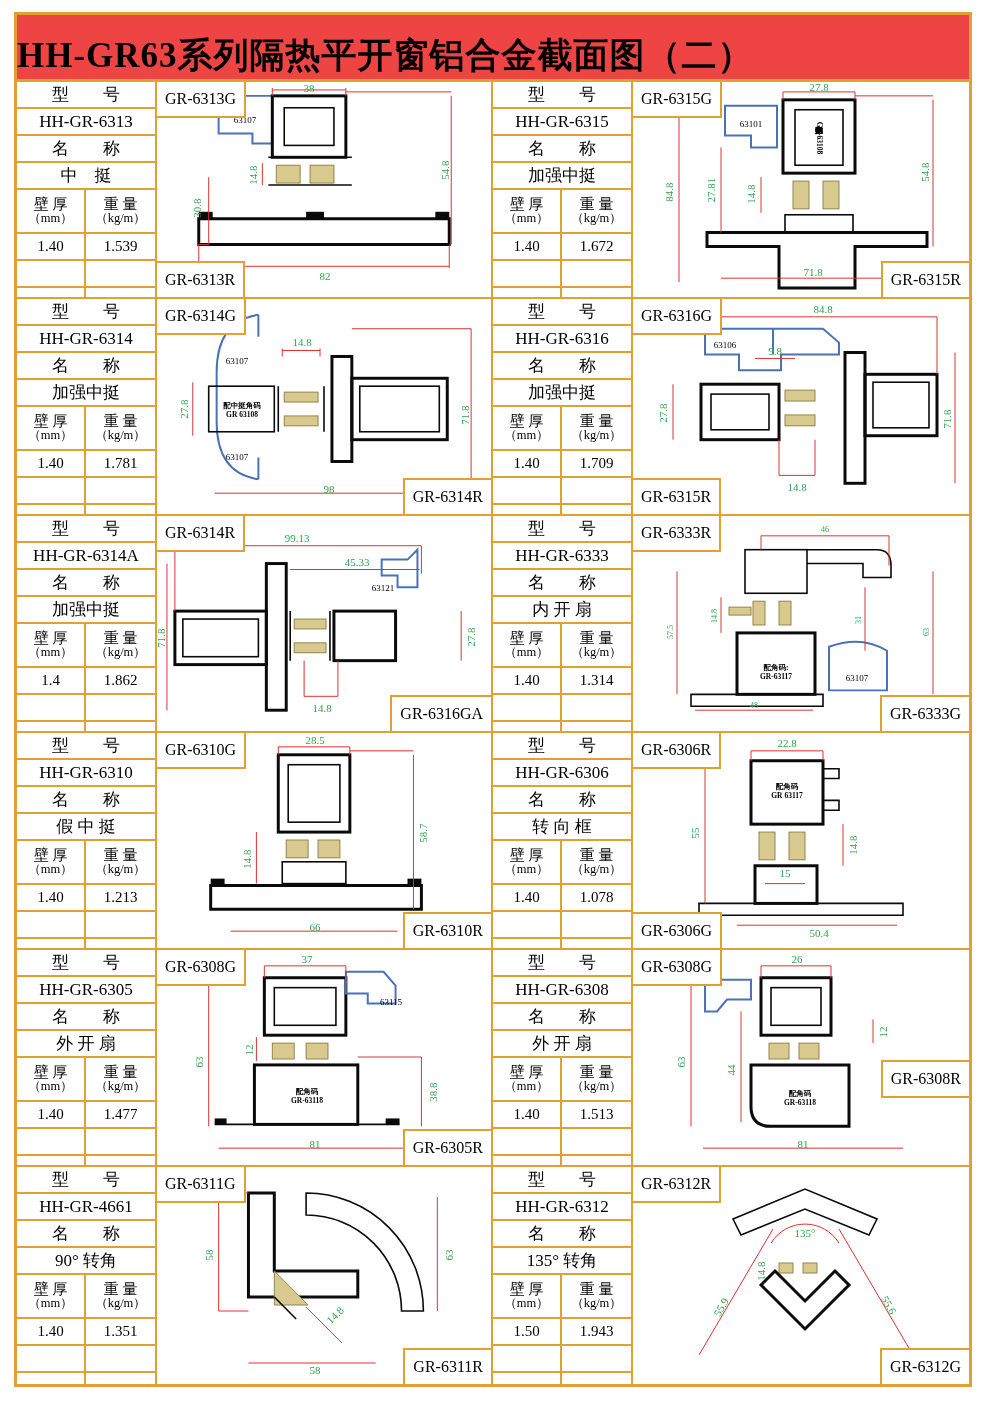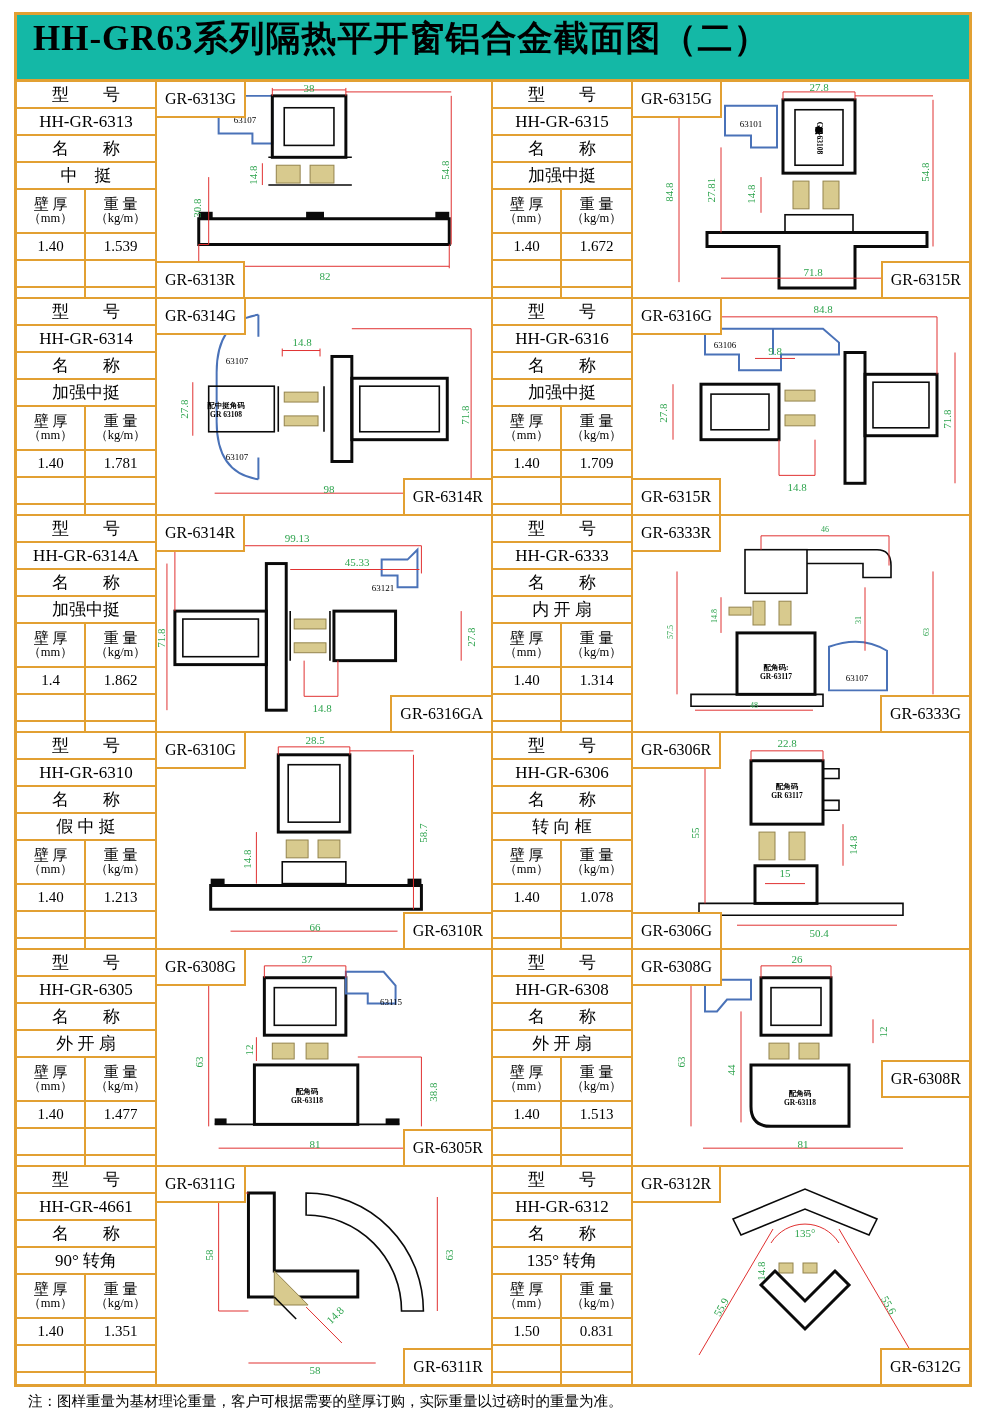--- a/index.html
+++ b/index.html
@@ -1,20 +1,20 @@
 <!DOCTYPE html>
 <html><head>
 <meta charset="utf-8">
 <style>
   html,body{margin:0;padding:0;background:#fff;}
   .sheet{position:relative;width:1000px;height:1415px;background:#fff;
          font-family:"Liberation Serif","DejaVu Serif",serif;color:#000;overflow:hidden;}
   .frame{position:absolute;left:14px;top:12px;width:952px;height:1369px;border:3px solid #E2A032;}
-  .titleband{height:64px;background:#14b8a6;border-bottom:3px solid #E2A032;
-             display:flex;align-items:flex-start;padding-left:16px;}
+  .titleband{height:64px;background:#ef4444;border-bottom:3px solid #E2A032;
+             display:flex;align-items:flex-end;}
   .titleband h1{margin:0;font-size:35px;font-weight:bold;letter-spacing:1px;}
   .grid{display:grid;grid-template-columns:1fr 1fr;grid-auto-rows:217px;}
   .cell{display:flex;border-bottom:2px solid #E2A032;min-width:0;}
   .cell:nth-child(odd){border-right:2px solid #E2A032;}
   .cell:nth-last-child(-n+2){border-bottom:none;}
   
   .info{width:138px;flex:0 0 138px;border-right:2px solid #E2A032;display:flex;flex-direction:column;}
   .r{height:25px;border-bottom:2px solid #E2A032;display:flex;align-items:center;justify-content:center;
      font-size:17px;white-space:nowrap;overflow:hidden;}
   .r2{border-bottom:2px solid #E2A032;display:grid;grid-template-columns:1fr 1fr;}
@@ -227,21 +227,21 @@
           <path class="d" d="M58,196 h236"></path>
         </svg>
         <span class="lbl lt">GR-6314G</span>
         <span class="lbl lbr">GR-6314R</span>
         <span class="dim" style="left:145px;top:43px">14.8</span>
         <span class="dim v" style="left:27px;top:110px">27.8</span>
         <span class="dim v" style="left:308px;top:116px">71.8</span>
         <span class="dim" style="left:172px;top:190px">98</span>
         <span class="part" style="left:80px;top:62px">63107</span>
         <span class="part" style="left:80px;top:158px">63107</span>
-        <span class="pnote" style="left:69px;top:111px">配中挺角码
+        <span class="pnote" style="left:85px;top:111px">配中挺角码
 GR 63108</span>
       </div>
     </div>
 
     <div class="cell">
       <div class="info">
         <div class="r">型　　号</div>
         <div class="r">HH-GR-6316</div>
         <div class="r">名　　称</div>
         <div class="r">加强中挺</div>
@@ -695,21 +695,21 @@
                 <span>壁 厚</span>
                 <small>（mm）</small>
               </div>
           <div class="hc">
                 <span>重 量</span>
                 <small>（kg/m）</small>
               </div>
         </div>
         <div class="r2 vals">
           <div>1.50</div>
-          <div>0.831</div>
+          <div>1.943</div>
         </div>
         <div class="r2 empty">
               <div></div>
               <div></div>
             </div>
         <div class="r2 empty last">
               <div></div>
               <div></div>
             </div>
       </div>
@@ -727,14 +727,13 @@
         <span class="lbl lbr">GR-6312G</span>
         <span class="dim" style="left:172px;top:66px">135°</span>
         <span class="dim v" style="left:128px;top:104px">14.8</span>
         <span class="dim dm60" style="left:88px;top:140px">55.9</span>
         <span class="dim dp60" style="left:256px;top:138px">55.6</span>
       </div>
     </div>
 
   </div>
 </div>
-<div class="footnote">注：图样重量为基材理论重量，客户可根据需要的壁厚订购，实际重量以过磅时的重量为准。</div>
 </div>
 
 </body></html>

